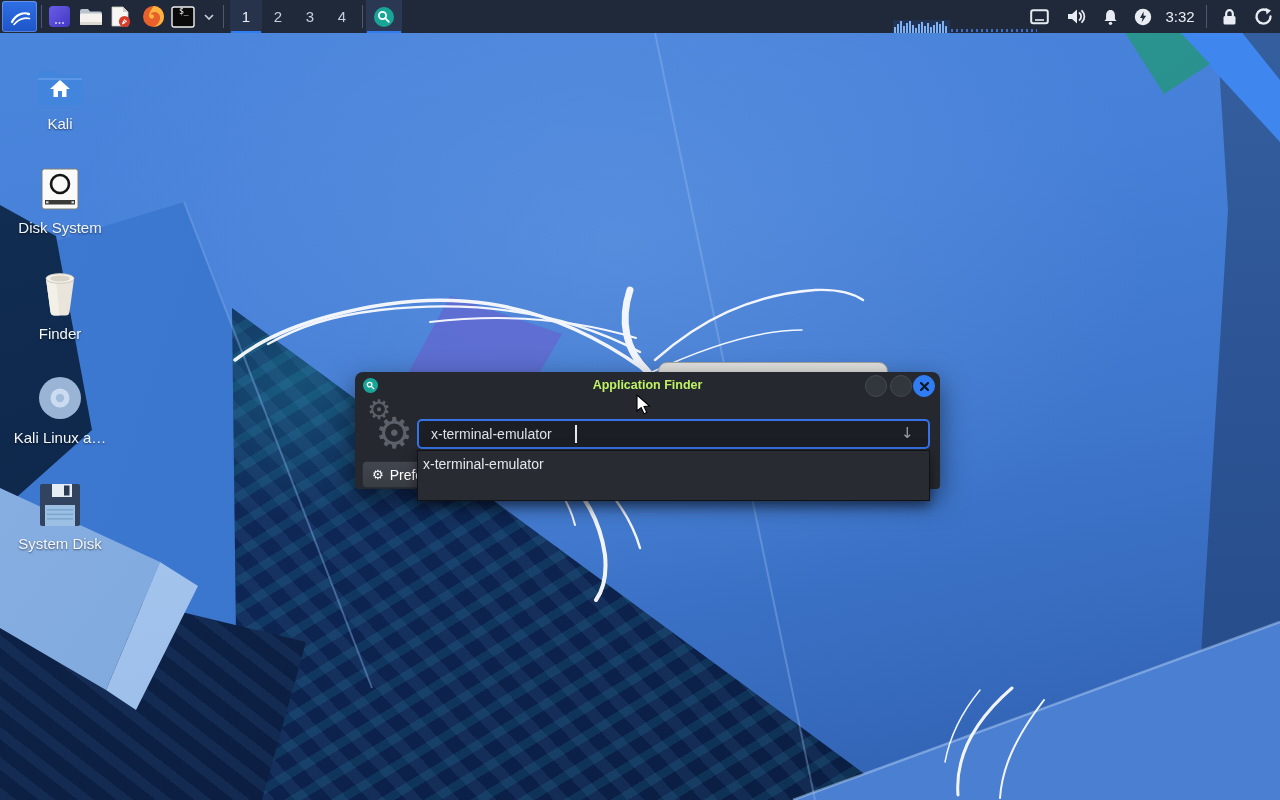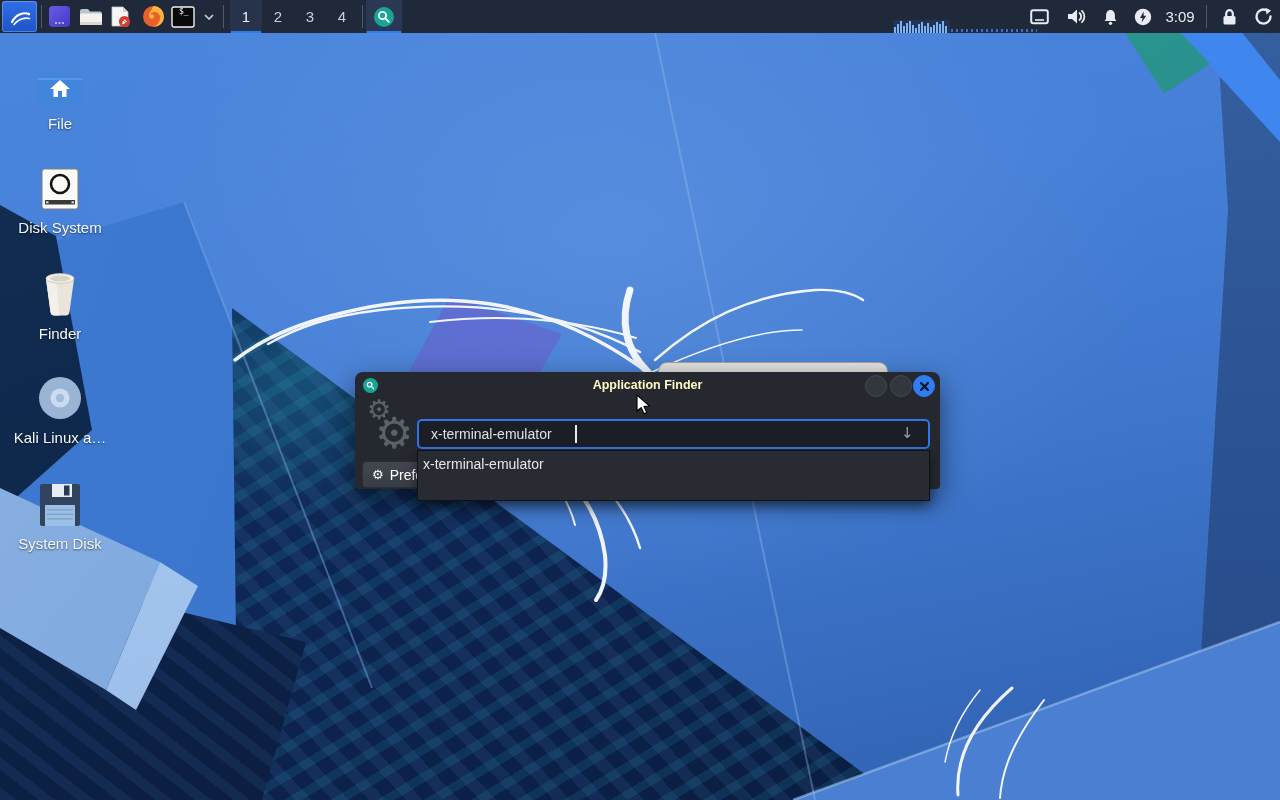--- a/index.html
+++ b/index.html
@@ -62,21 +62,21 @@
   .term-glyph{font-family:"DejaVu Sans Mono",monospace;font-size:8px;color:#fff;}
   
   #behind-win{position:absolute;left:658px;top:362px;width:228px;height:30px;
     background:linear-gradient(180deg,#e2e2e0,#cfcfcc);border:1px solid #a3a3a0;
     border-radius:9px 9px 0 0;z-index:8;}
   
   #finder{position:absolute;left:355px;top:372px;width:585px;height:117px;background:#25282e;
     border-radius:8px 8px 4px 4px;box-shadow:0 10px 28px rgba(0,0,0,.5);z-index:10;}
   #finder .titlebar{position:absolute;left:0;top:0;right:0;height:27px;}
   #finder .title{position:absolute;left:0;right:0;top:6px;text-align:center;
-    font-size:12.5px;font-weight:bold;color:#fef9c3;}
+    font-size:12.5px;font-weight:bold;color:#bef264;}
   .tb-icon{position:absolute;left:8px;top:6px;width:15px;height:15px;border-radius:50%;
     background:#18a598;display:flex;align-items:center;justify-content:center;}
   .tb-btn{position:absolute;top:3px;width:22px;height:22px;border-radius:50%;
     background:#32363d;border:1px solid #44484f;box-sizing:border-box;}
   .tb-btn.close{background:#2f7cf3;border-color:#2f7cf3;
     display:flex;align-items:center;justify-content:center;}
   .gears{position:absolute;left:8px;top:30px;width:56px;height:62px;color:#5b6069;
     font-family:"DejaVu Sans","Liberation Sans",sans-serif;}
   .gear-s{position:absolute;left:4px;top:-8px;font-size:27px;}
   .gear-b{position:absolute;left:12px;top:6px;font-size:43px;}
@@ -136,21 +136,21 @@
 
 <div class="desk-icon" style="top:56px;">
   <div class="ic">
     <svg width="50" height="42" viewBox="0 0 50 42">
       <path d="M3,8 q0,-3 3,-3 h13 l4,4 h21 q3,0 3,3 v24 q0,3 -3,3 H6 q-3,0 -3,-3 z" fill="#4285dc"></path>
       <path d="M3,12 h44 v2 H3 z" fill="#5c97e6"></path>
       <path d="M25,14 l10,9 h-3.5 v8 h-13 v-8 H15 z" fill="#ffffff"></path>
       <rect x="23" y="25" width="4" height="6" fill="#4285dc"></rect>
     </svg>
   </div>
-  <div class="lbl">File</div>
+  <div class="lbl">Kali</div>
 </div>
 
 <div class="desk-icon" style="top:160px;">
   <div class="ic">
     <svg width="46" height="46" viewBox="0 0 46 46">
       <rect x="5" y="3" width="36" height="40" rx="2.5" fill="#fafaf8" stroke="#7c7c78" stroke-width="1"></rect>
       <circle cx="23" cy="18" r="9" fill="none" stroke="#141414" stroke-width="2.6"></circle>
       <rect x="8" y="34" width="30" height="4.5" fill="#3a3a38"></rect>
       <rect x="9" y="35.3" width="2.5" height="2" fill="#dcdcd8"></rect>
       <rect x="34.5" y="35.3" width="2.5" height="2" fill="#dcdcd8"></rect>
@@ -363,21 +363,21 @@
       <circle cx="9" cy="16.2" r="1.8" fill="#e8ecf2"></circle>
     </svg>
   </div>
   <div class="p-item" style="left:1128px;width:30px;">
     <svg width="18" height="18" viewBox="0 0 18 18">
       <circle cx="9" cy="9" r="8.2" fill="#e9edf3"></circle>
       <path d="M9.6,3.5 L6,10 H8.6 L7.6,14.5 L12.2,7.8 H9.6 Z" fill="#202939"></path>
     </svg>
   </div>
   <div class="p-item" id="clock">
-    <span>3:09</span>
+    <span>3:32</span>
   </div>
   <div class="p-sep" style="left:1206px;"></div>
   <div class="p-item" style="left:1214px;width:30px;">
     <svg width="17" height="18" viewBox="0 0 17 18">
       <rect x="2.5" y="8" width="12" height="8.5" rx="1.5" fill="#e9edf3"></rect>
       <path d="M5.2,8 V5.5 a3.3,3.3 0 0 1 6.6,0 V8" fill="none" stroke="#e9edf3" stroke-width="2.2"></path>
     </svg>
   </div>
   <div class="p-item" style="left:1248px;width:30px;">
     <svg width="19" height="19" viewBox="0 0 19 19">

